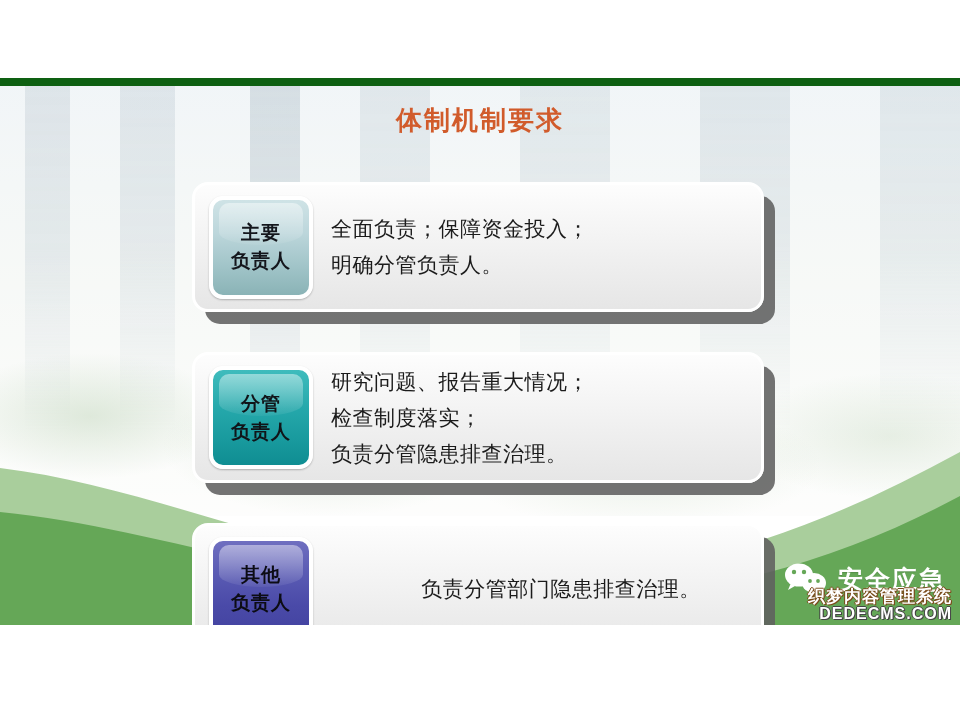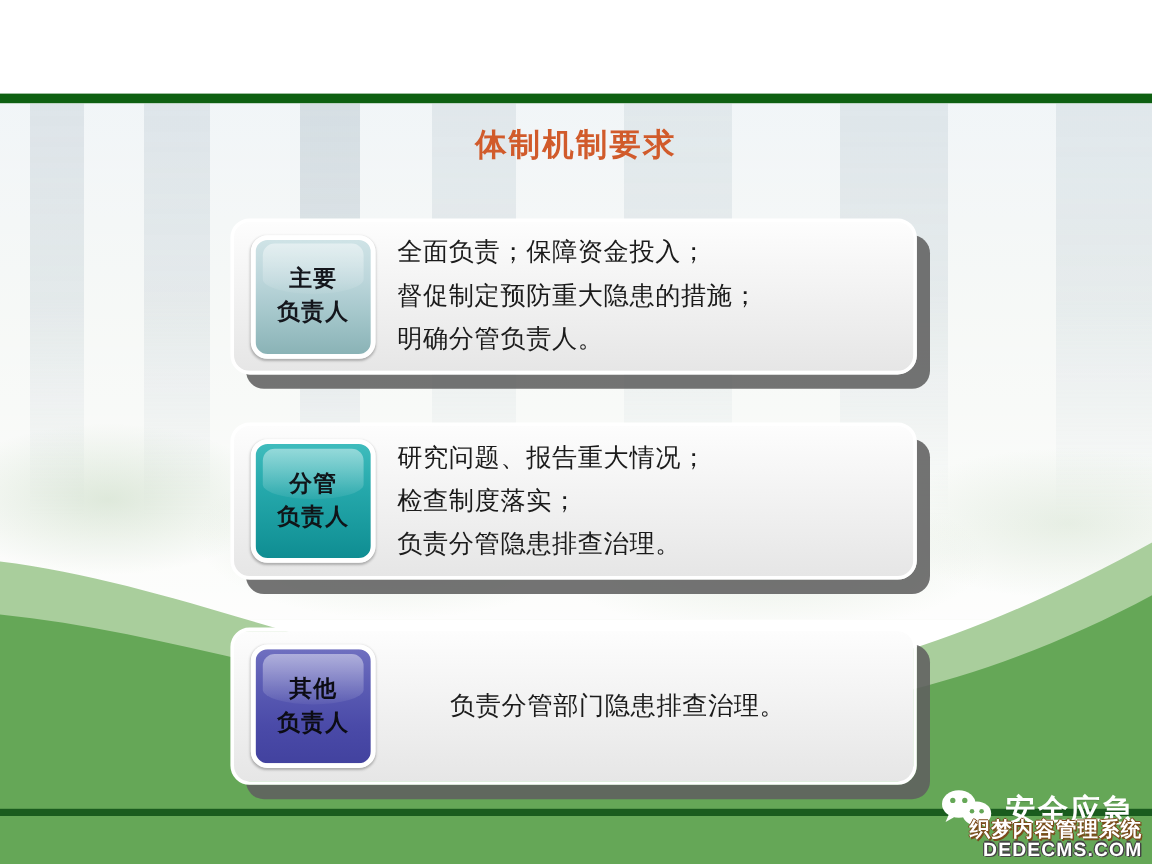--- a/index.html
+++ b/index.html
@@ -4,21 +4,21 @@
 <style>
   html, body {
     margin: 0; padding: 0;
     width: 960px; height: 720px;
     overflow: hidden;
     font-family: "Liberation Sans", "DejaVu Sans", sans-serif;
   }
 
   #slide {
     position: relative;
-    width: 960px; height: 720px;
+    width: 960px; height: 625px;
     background: #ffffff;
     overflow: hidden;
   }
 
   
   .top-band {
     position: absolute; left: 0; top: 0;
     width: 960px; height: 78px;
     background: #ffffff;
     z-index: 8;
@@ -164,21 +164,21 @@
   
   .card-body {
     flex: 1 1 auto;
     padding-left: 18px;
     font-size: 21px;
     line-height: 36px;
     color: #1b1b1b;
     letter-spacing: 0.5px;
   }
   .card-body .line { white-space: nowrap; }
-  .card-3 .card-body { padding-left: 62px; }
+  .card-3 .card-body { padding-left: 62px; text-align: center; }
 
   
   .footer-logo {
     position: absolute;
     right: 14px; bottom: 28px;
     display: flex;
     gap: 10px;
     z-index: 30;
   }
   .wechat-icon { width: 44px; height: 34px; position: relative; }
@@ -240,21 +240,20 @@
   <div class="cards">
 
     <div class="card card-1">
       <div class="badge badge-main">
         <div class="gloss"></div>
         <span>主要</span>
         <span>负责人</span>
       </div>
       <div class="card-body">
         <div class="line">全面负责；保障资金投入；</div>
-        <div class="line">督促制定预防重大隐患的措施；</div>
         <div class="line">明确分管负责人。</div>
       </div>
     </div>
 
     <div class="card card-2">
       <div class="badge badge-deputy">
         <div class="gloss"></div>
         <span>分管</span>
         <span>负责人</span>
       </div>

